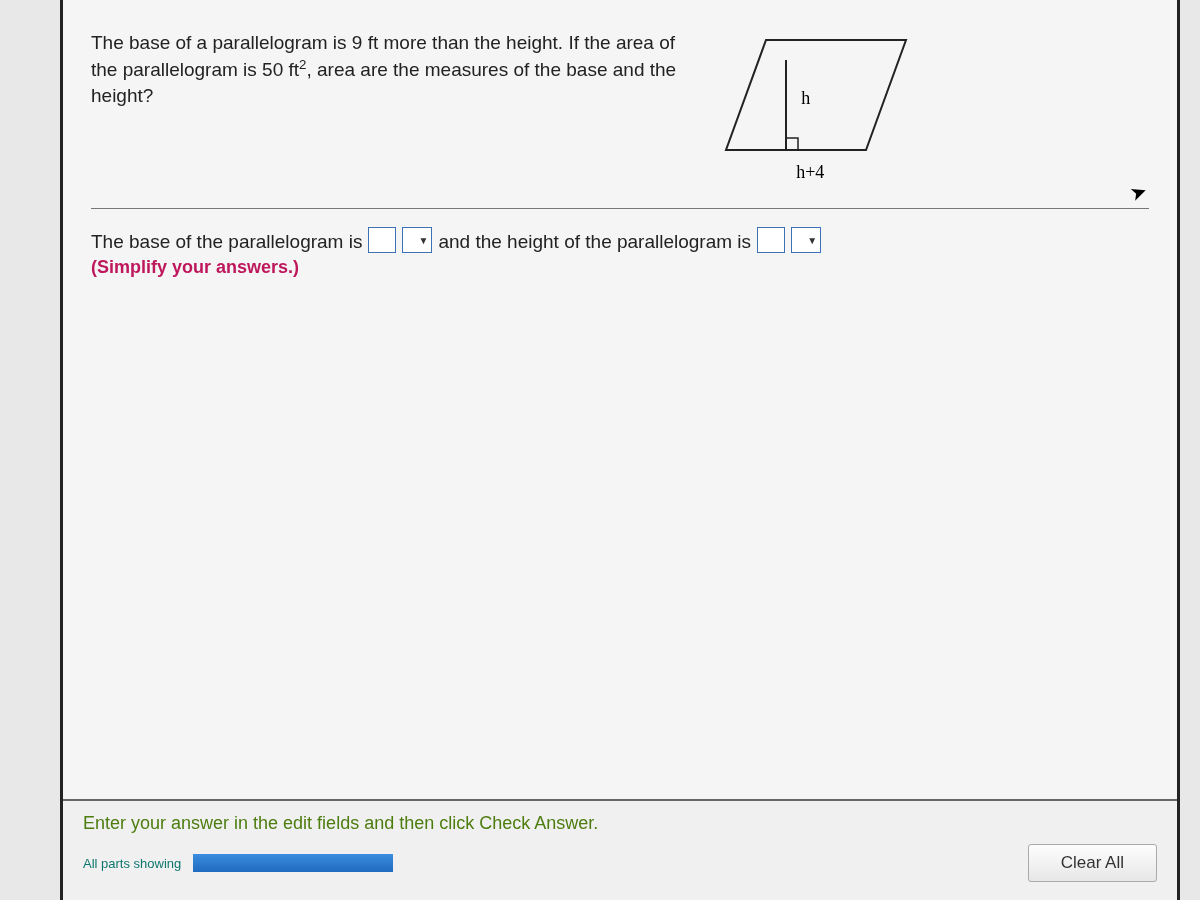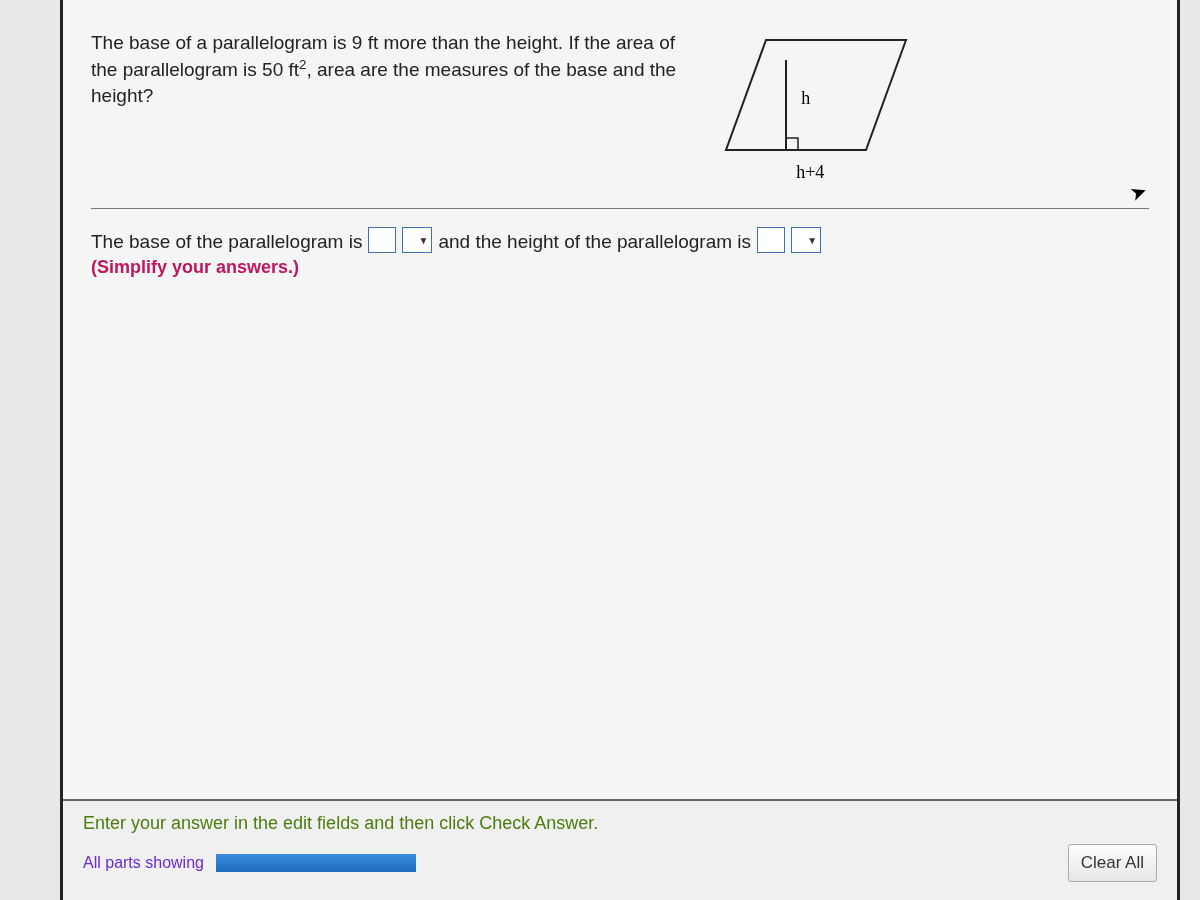--- a/index.html
+++ b/index.html
@@ -147,41 +147,41 @@
       display: flex;
       align-items: center;
       justify-content: space-between;
     }
     .parts-group {
       display: flex;
       align-items: center;
       gap: 12px;
     }
     .parts-label {
-      font-size: 16px;
-      color: #6d28d9;
+      font-size: 13px;
+      color: #0f766e;
     }
     .progress-bar {
       width: 200px;
       height: 18px;
       background: #ccc;
       position: relative;
       border-radius: 1px;
     }
     .progress-fill {
       position: absolute;
       left: 0; top: 0; bottom: 0;
       width: 100%;
       background: linear-gradient(#3a8de0, #1f6bc0);
     }
     .clear-btn {
       background: linear-gradient(#fdfdfd, #e7e7e7);
       border: 1px solid #aaa;
       border-radius: 3px;
-      padding: 8px 12px;
+      padding: 8px 32px;
       font-size: 17px;
       color: #333;
       cursor: pointer;
     }
     .cursor-arrow {
       position: absolute;
       right: 30px;
       top: 180px;
       font-size: 20px;
       color: #000;

